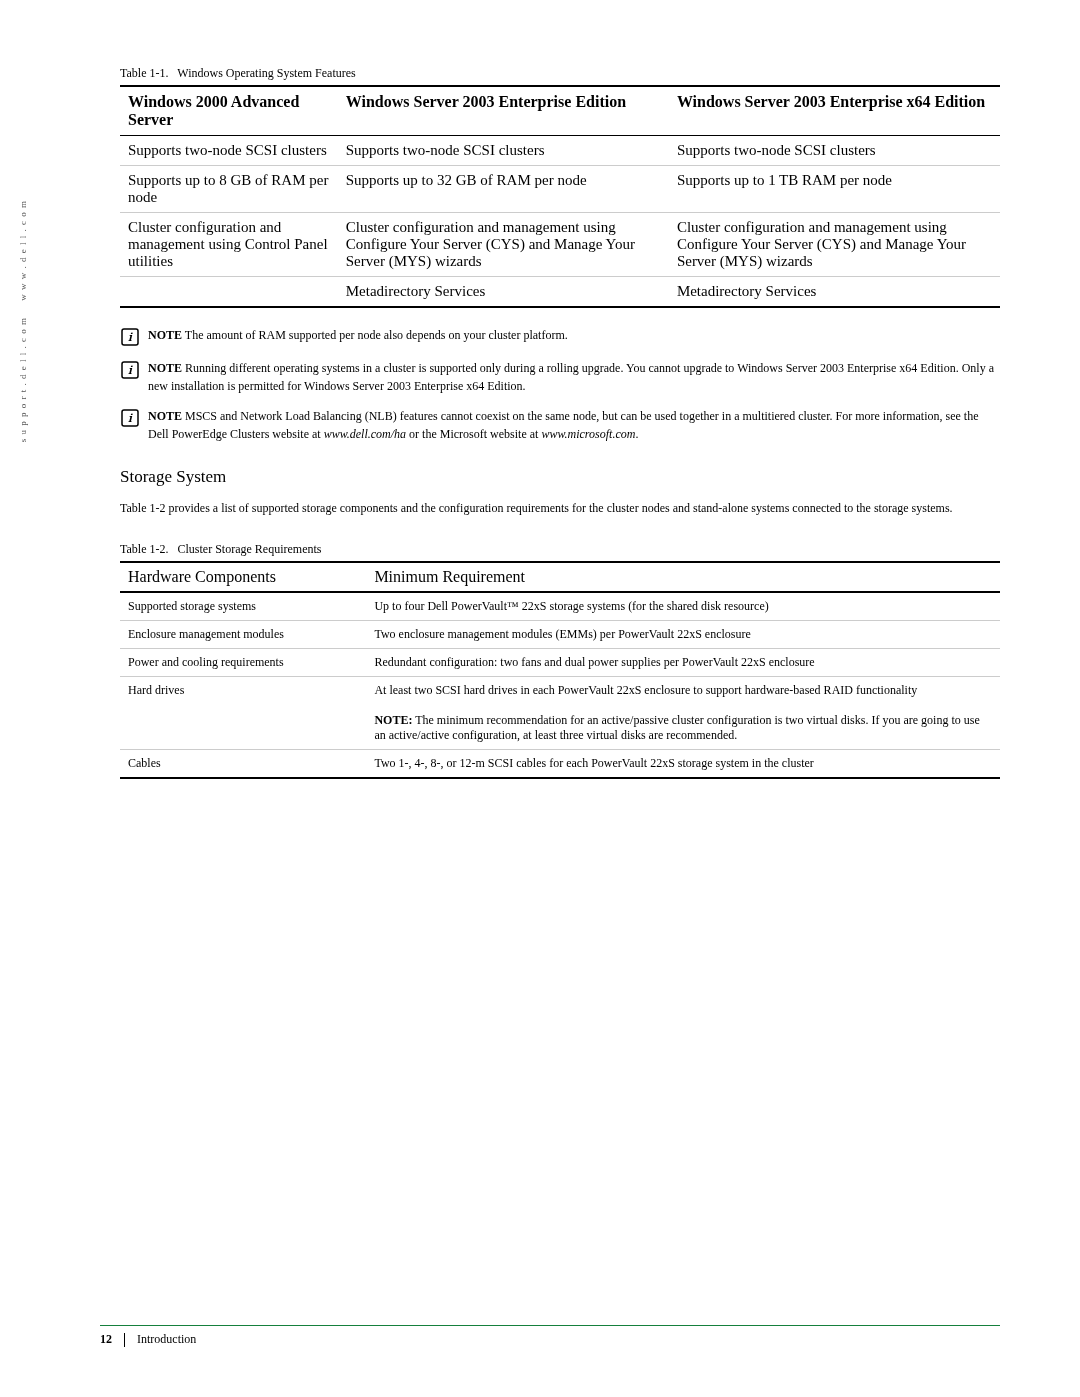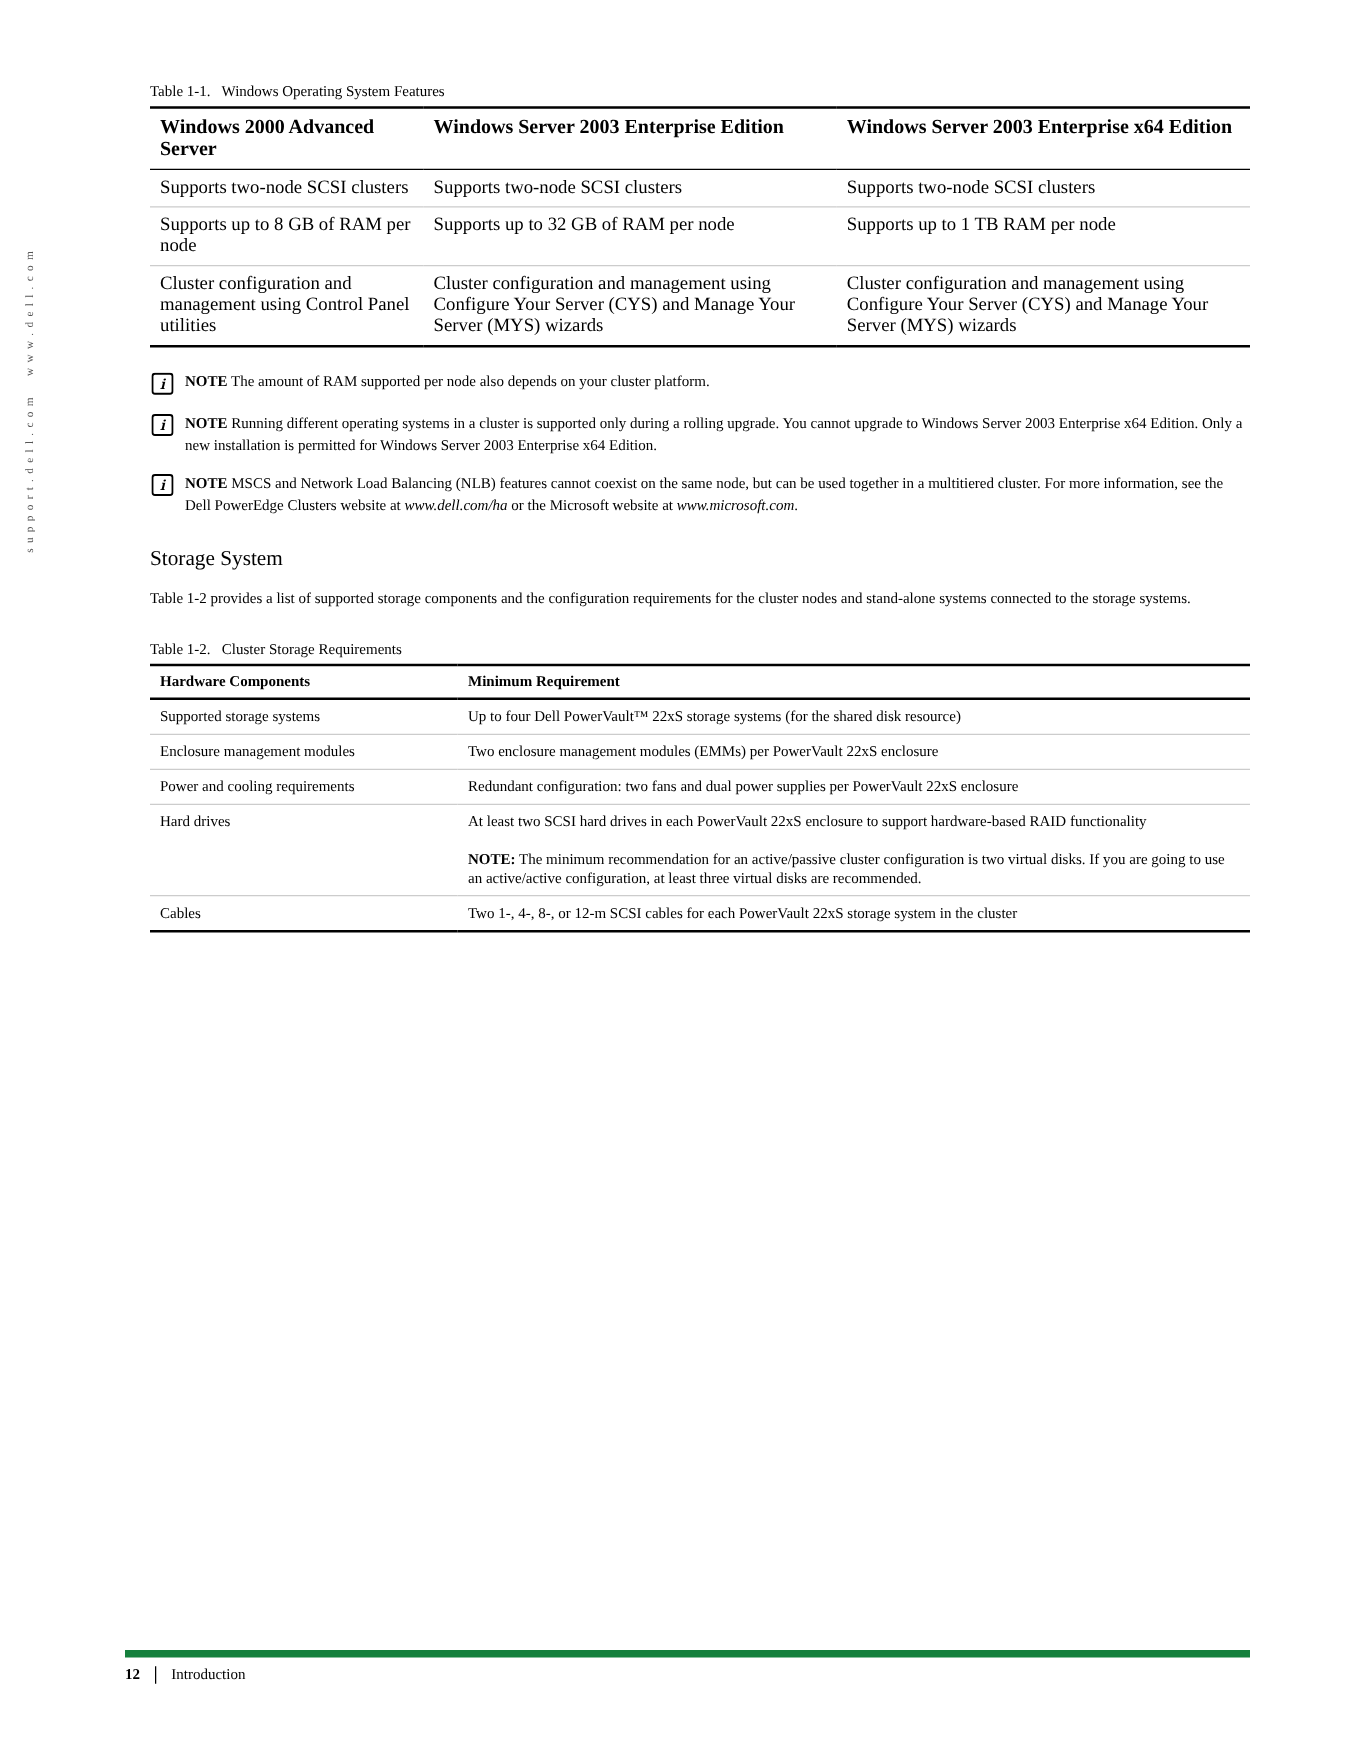--- a/index.html
+++ b/index.html
@@ -131,22 +131,22 @@
     }
 
     .section-intro {
       font-size: 12px;
       line-height: 1.6;
       margin-bottom: 18px;
     }
 
     
     .table2 th {
-      font-size: 12px;
-      font-weight: bold;
+      font-size: 16px;
+      font-weight: normal;
       border-top: 2px solid #000;
       border-bottom: 2px solid #000;
       padding: 5px 8px;
     }
 
     .table2 td {
       font-size: 12px;
       padding: 6px 8px;
       vertical-align: top;
     }
@@ -161,21 +161,21 @@
 
     
     .page-footer {
       position: absolute;
       bottom: 50px;
       left: 100px;
       right: 80px;
       display: flex;
       align-items: center;
       gap: 12px;
-      border-top: 6px solid #15803d;
+      border-top: 1px solid #15803d;
       padding-top: 6px;
     }
 
     .footer-page-num {
       font-size: 12px;
       font-weight: bold;
     }
 
     .footer-separator {
       width: 1px;
@@ -228,20 +228,25 @@
         <tr>
           <td>Supports up to 8 GB of RAM per node</td>
           <td>Supports up to 32 GB of RAM per node</td>
           <td>Supports up to 1 TB RAM per node</td>
         </tr>
         <tr>
           <td>Cluster configuration and management using Control Panel utilities</td>
           <td>Cluster configuration and management using Configure Your Server (CYS) and Manage Your Server (MYS) wizards</td>
           <td>Cluster configuration and management using Configure Your Server (CYS) and Manage Your Server (MYS) wizards</td>
         </tr>
+        <tr>
+          <td></td>
+          <td>Metadirectory Services</td>
+          <td>Metadirectory Services</td>
+        </tr>
       </tbody>
     </table>
 
     <div class="note-block">
       <div class="note-icon">
         <svg viewBox="0 0 18 18">
           <rect x="1" y="1" width="16" height="16" rx="2" fill="none" stroke="#000" stroke-width="1.5"></rect>
           <text x="9" y="13" text-anchor="middle" font-size="11" font-style="italic" font-family="serif" fill="#000">ℹ</text>
         </svg>
       </div>

